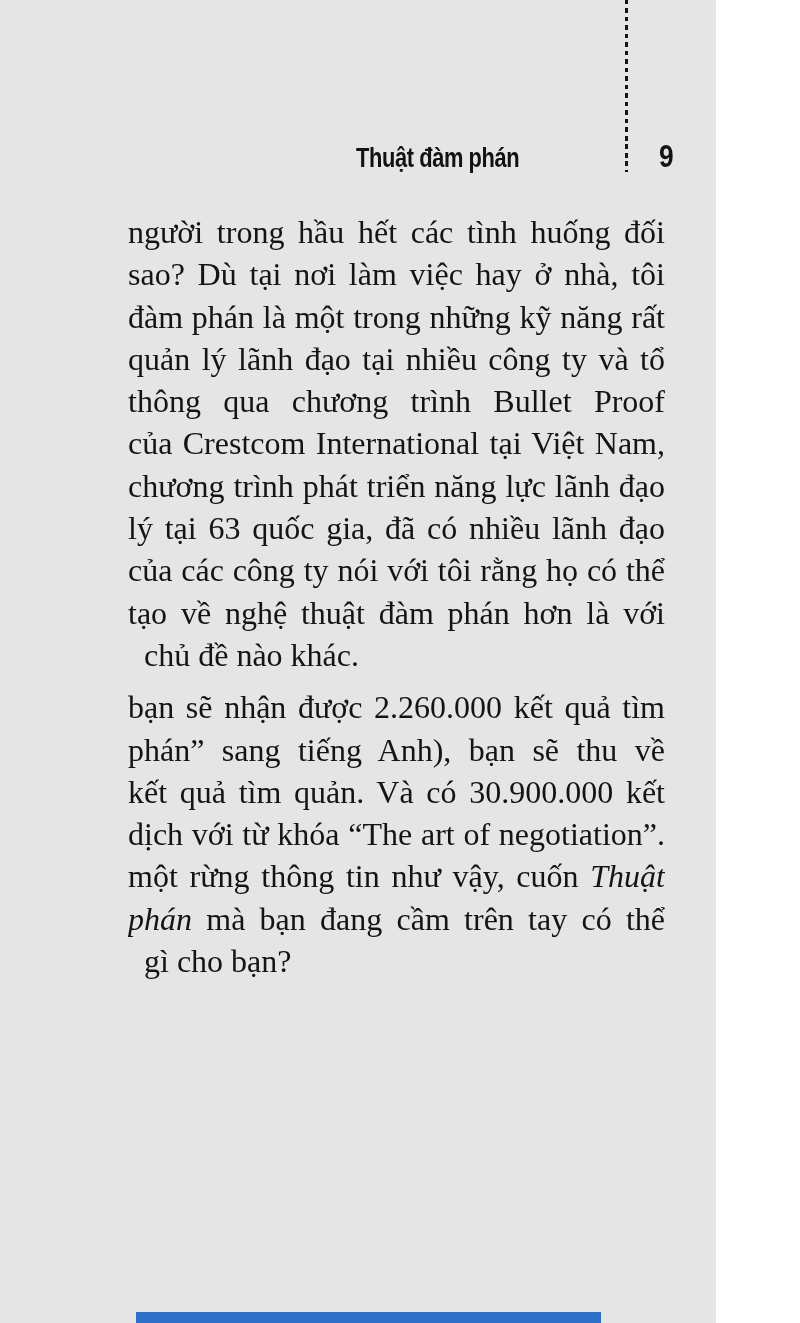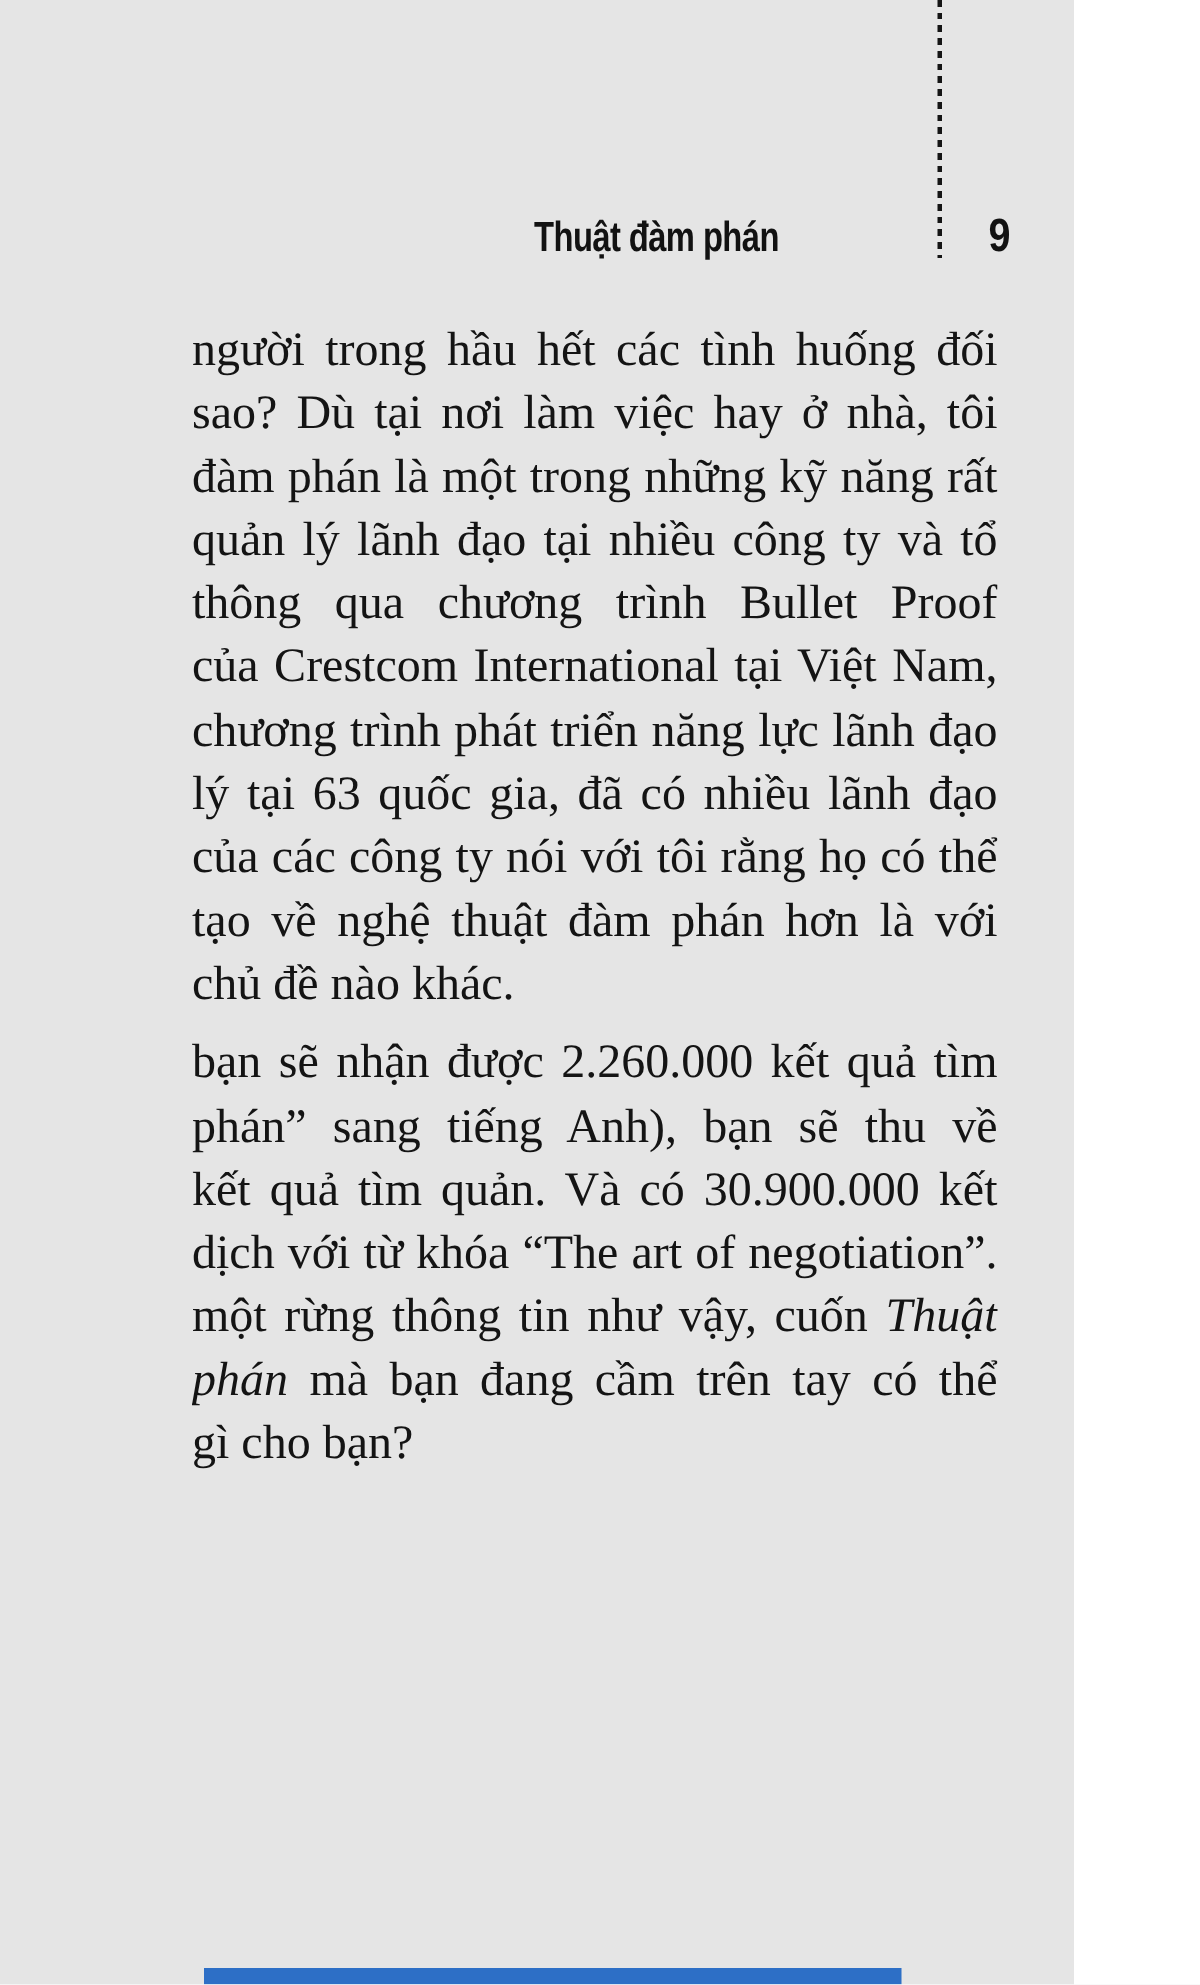--- a/index.html
+++ b/index.html
@@ -74,21 +74,21 @@
     color: #141414;
   }
   .para { margin: 0; }
   .para + .para { margin-top: 10px; }
   .line {
     text-align: justify;
     text-align-last: justify;
     height: 42.3px;
     overflow: hidden;
   }
-  .line.last { text-align-last: left; }
+  .line.last { text-align-last: left; margin-left: 16px; }
   .line.first-indent { text-indent: 54px; }
   .it { font-style: italic; }
 
   
   .accent-bar {
     position: absolute;
     left: 136px;
     top: 1312px;
     width: 465px;
     height: 11px;

